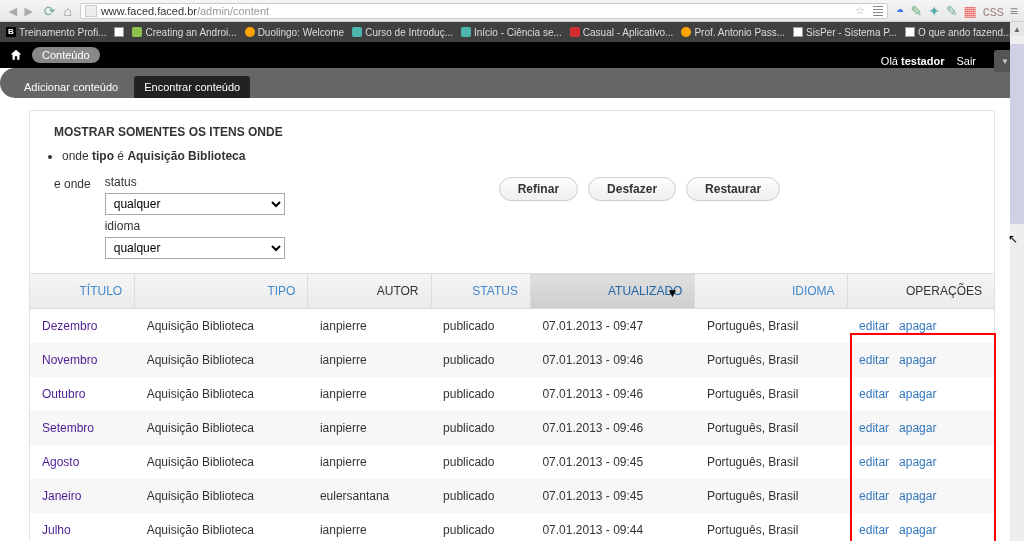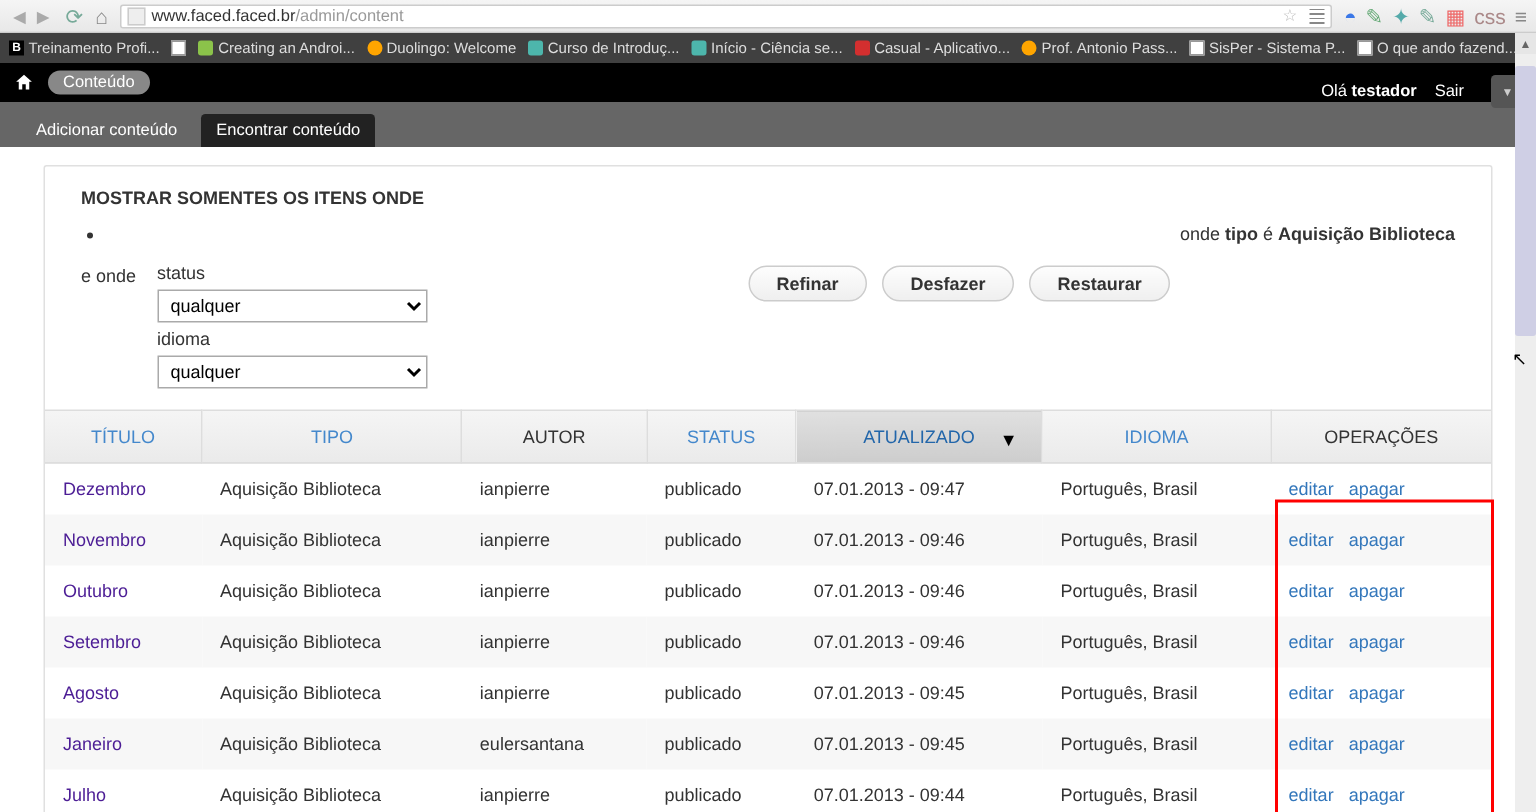--- a/index.html
+++ b/index.html
@@ -32,47 +32,47 @@
     
     .admin-bar { height: 26px; background: #000; display: flex; align-items: center; padding: 0 8px; color: #fff; font-size: 11px; }
     .home-icon { width: 16px; height: 16px; display: inline-flex; align-items: center; justify-content: center; margin-right: 8px; }
     .home-icon svg { fill: #fff; width: 14px; height: 14px; }
     .content-pill { background: #888; color: #fff; padding: 2px 10px; border-radius: 10px; font-size: 11px; }
     .admin-right { margin-left: auto; display: flex; align-items: center; gap: 12px; margin-top: 12px; }
     .admin-right b { font-weight: bold; }
     .gear-dropdown { width: 22px; height: 22px; background: #555; border-radius: 3px; margin-left: 6px; display: flex; align-items: center; justify-content: center; }
     
     
-    .sub-nav { height: 30px; background: #666; display: flex; align-items: flex-end; padding: 0 14px; gap: 6px; }
+    .sub-nav { height: 30px; background: #666; display: flex; align-items: flex-end; padding: 0 14px; gap: 6px; border-radius: 15px; }
     .sub-tab { padding: 5px 10px; color: #fff; font-size: 11px; border-radius: 3px 3px 0 0; }
     .sub-tab.active { background: #222; }
     
     
     .page-wrap { background: #fff; padding: 0; }
     .content-area { width: 966px; margin: 12px auto 0; background: #fff; border: 1px solid #e0e0e0; border-radius: 2px; padding: 0; position: relative; }
     .content-inner { padding: 14px 24px; }
     
     .filter-title { font-size: 12px; font-weight: bold; color: #333; margin-bottom: 10px; }
-    .filter-list { margin-left: 18px; margin-bottom: 12px; color: #333; font-size: 12px; text-align: right; }
+    .filter-list { margin-left: 8px; margin-bottom: 12px; color: #333; font-size: 12px; }
     .filter-list li { list-style: disc; }
     
     .filter-row { display: flex; align-items: flex-start; gap: 14px; }
     .filter-label { font-size: 12px; color: #333; padding-top: 2px; }
     .filter-controls { display: flex; flex-direction: column; gap: 4px; }
     .filter-controls label { font-size: 12px; color: #333; }
     .filter-controls select { width: 180px; height: 22px; border: 1px solid #aaa; background: #fff; font-size: 12px; padding: 1px 4px; }
     
     .filter-buttons { display: flex; gap: 10px; margin-left: 200px; margin-top: 2px; }
     .pill-btn { padding: 4px 18px; border: 1px solid #ccc; border-radius: 14px; background: linear-gradient(#fdfdfd, #efefef); font-size: 12px; color: #333; cursor: pointer; font-weight: bold; }
     
     
     .table-area { padding: 0 0 10px; }
     .data-table { width: 100%; border-collapse: collapse; font-size: 12px; }
     .data-table thead tr { background: linear-gradient(#f5f5f5, #eaeaea); }
-    .data-table th { text-align: center; padding: 10px 12px; border-right: 1px solid #ddd; font-weight: normal; color: #4488cc; border-top: 1px solid #ddd; border-bottom: 1px solid #ddd; }
+    .data-table th { text-align: right; padding: 10px 12px; border-right: 1px solid #ddd; font-weight: normal; color: #4488cc; border-top: 1px solid #ddd; border-bottom: 1px solid #ddd; }
     .data-table th.sorted { background: linear-gradient(#e0e0e0, #cdcdcd); color: #2266aa; position: relative; }
     .data-table th.nonlink { color: #333; }
     .data-table th:last-child { border-right: none; }
     .sort-arrow { position: absolute; right: 16px; top: 12px; color: #000; }
     .data-table tbody tr:nth-child(even) { background: #f7f7f7; }
     .data-table td { padding: 10px 12px; color: #333; border-bottom: 0; }
     .data-table td a { color: #4c1d95; text-decoration: none; }
     .data-table td .op-link { color: #3377bb; margin-right: 10px; }
     
     

